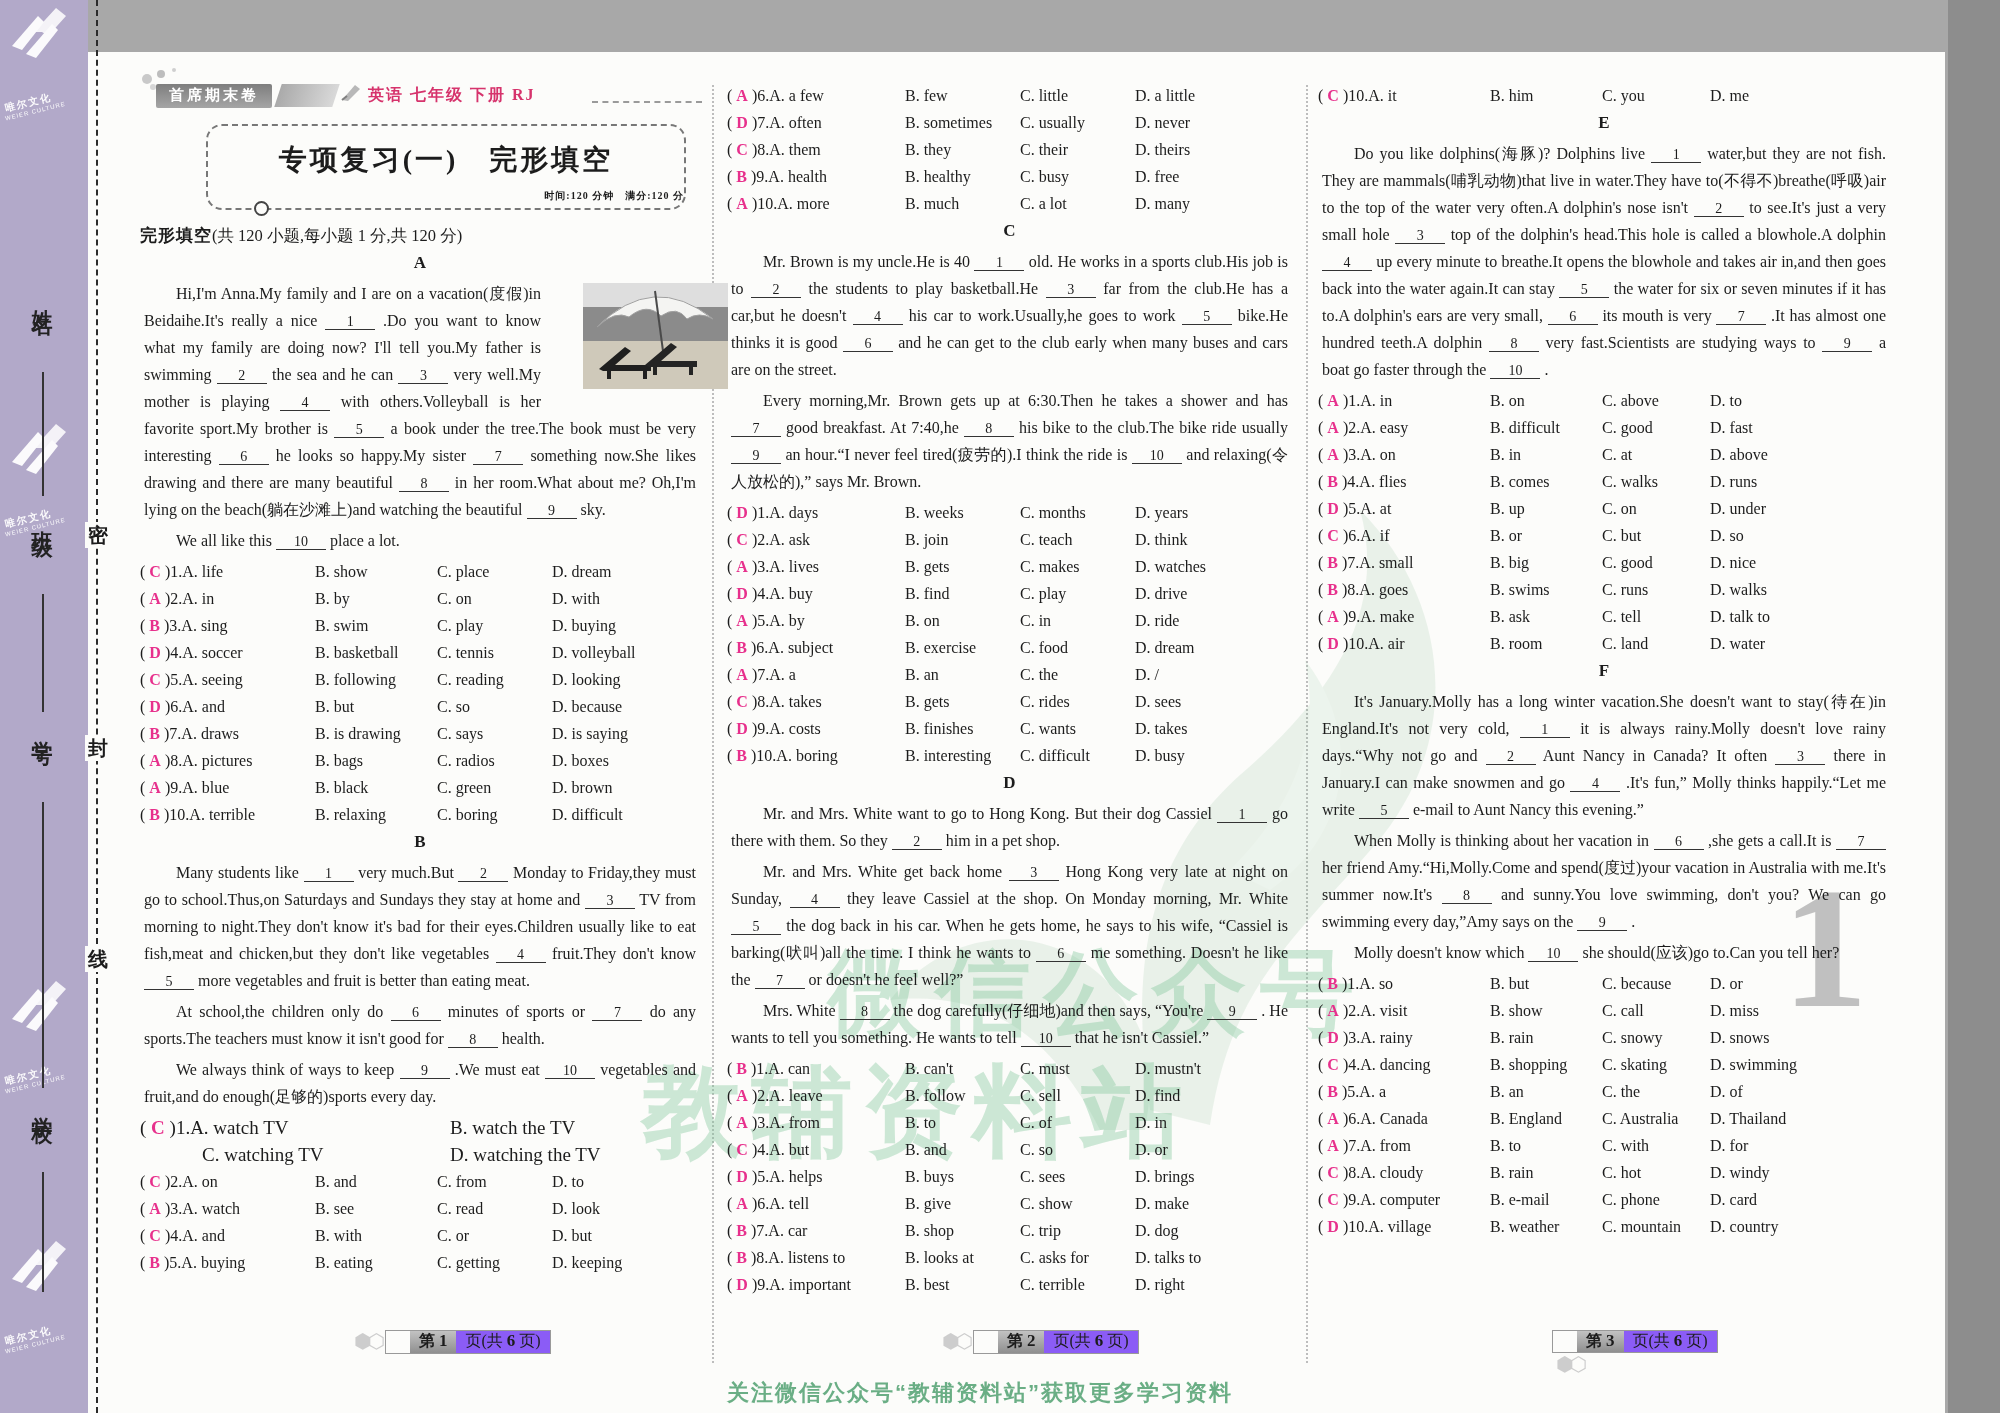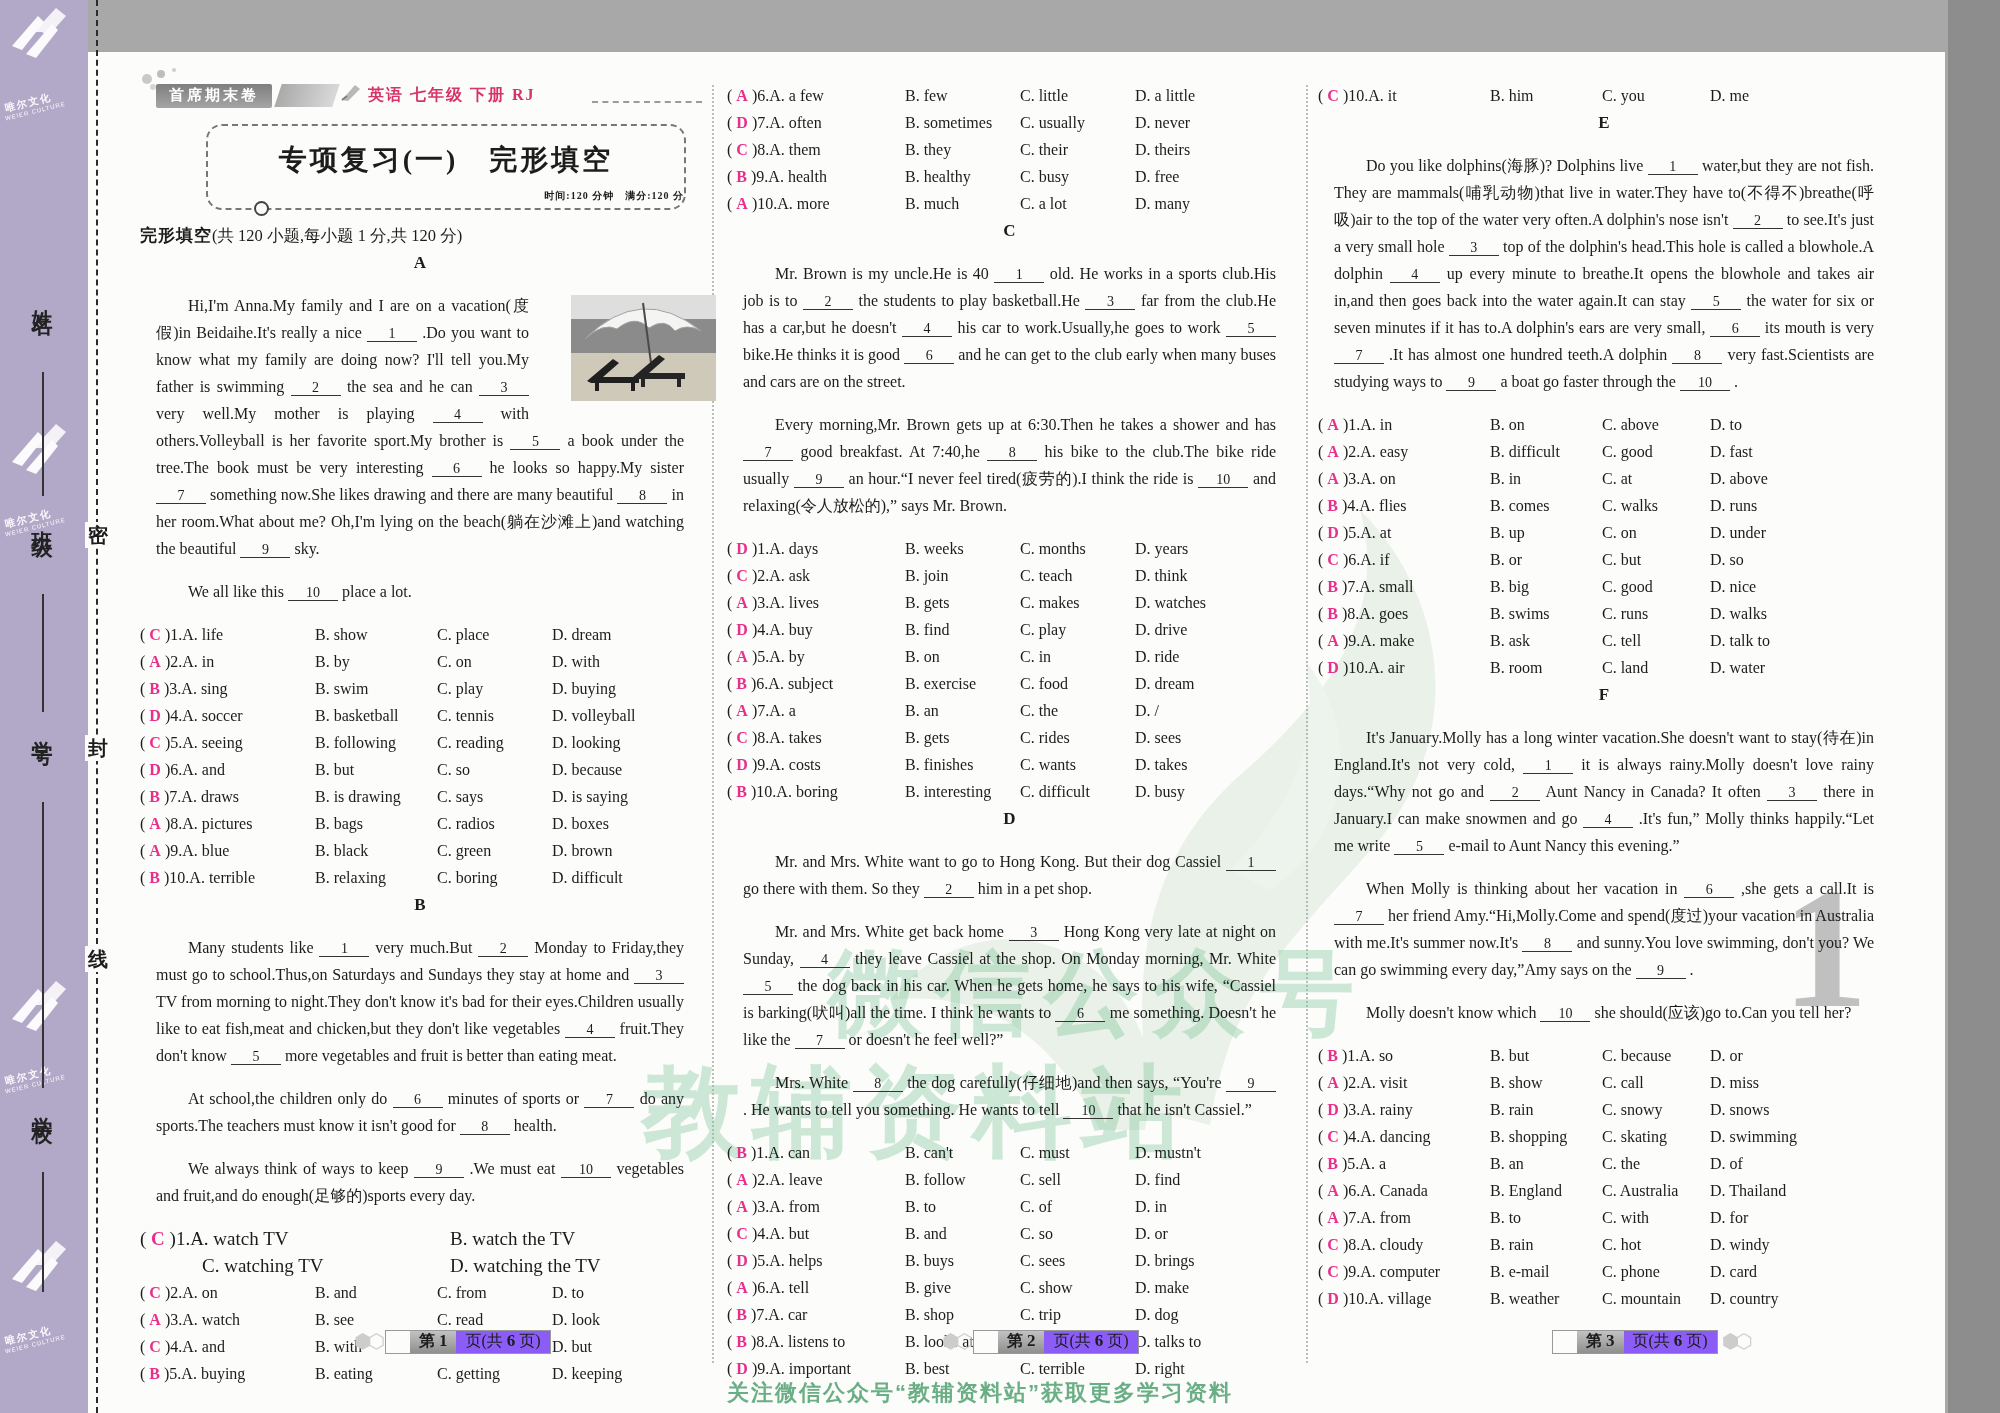--- a/index.html
+++ b/index.html
@@ -38,21 +38,21 @@
 
   
   .title-box{position:relative;margin:6px 0 12px 66px;width:476px;height:82px;border:2px dashed #777;border-radius:16px;}
   .tb-title{text-align:center;font-size:28px;font-weight:bold;letter-spacing:3px;margin-top:15px;}
   .tb-sub{position:absolute;bottom:5px;width:100%;text-align:right;font-size:10px;font-weight:bold;letter-spacing:1px;}
   .tb-ring{position:absolute;left:46px;bottom:-8px;width:11px;height:11px;border:2px solid #444;border-radius:50%;background:#fcfcfa;}
 
   .note{font-size:16.5px;line-height:27px;height:27px;white-space:nowrap;}
   .note b{font-family:"Liberation Sans",sans-serif;font-size:17px;letter-spacing:1px;}
 
-  .para{margin:16px;text-indent:2em;font-size:16px;line-height:27px;text-align:justify;}
+  .para{margin:4px;text-indent:2em;font-size:16px;line-height:27px;text-align:justify;}
   .blank{display:inline-block;min-width:44px;padding:0 3px;border-bottom:1px solid #333;text-align:center;
          font-size:14px;line-height:15px;text-indent:0;vertical-align:baseline;}
   .sech{text-align:center;font-weight:bold;font-size:17px;line-height:27px;height:27px;}
 
   .q{display:grid;line-height:27px;height:27px;white-space:nowrap;font-size:16px;}
   .c1 .q{grid-template-columns:175px 122px 115px auto;}
   .c2 .q{grid-template-columns:178px 115px 115px auto;}
   .c3 .q{grid-template-columns:172px 112px 108px auto;}
   .qwide{display:grid;grid-template-columns:300px auto;line-height:27px;height:27px;white-space:nowrap;font-size:19px;gap:10px;}
   .qwide .ind{padding-left:62px;}
@@ -557,21 +557,21 @@
         <span class="f-right">页(共 <b>6</b> 页)</span>
       </span>
     </div>
     <div class="footer" style="left: 938px;">
       <span class="f-hex">⬢⬡</span>
       <span class="f-wrap">
         <span class="f-left">第 <b>2</b> </span>
         <span class="f-right">页(共 <b>6</b> 页)</span>
       </span>
     </div>
-    <div class="footer" style="left: 1552px;">
+    <div class="footer" style="left: 1552px; flex-direction: column;">
       <span class="f-wrap">
         <span class="f-left">第 <b>3</b> </span>
         <span class="f-right">页(共 <b>6</b> 页)</span>
       </span>
       <span class="f-hex">⬢⬡</span>
     </div>
   </div>
 
 <span class="seal-char" style="top: 522px;">密</span>
 <span class="seal-char" style="top: 735px;">封</span>

